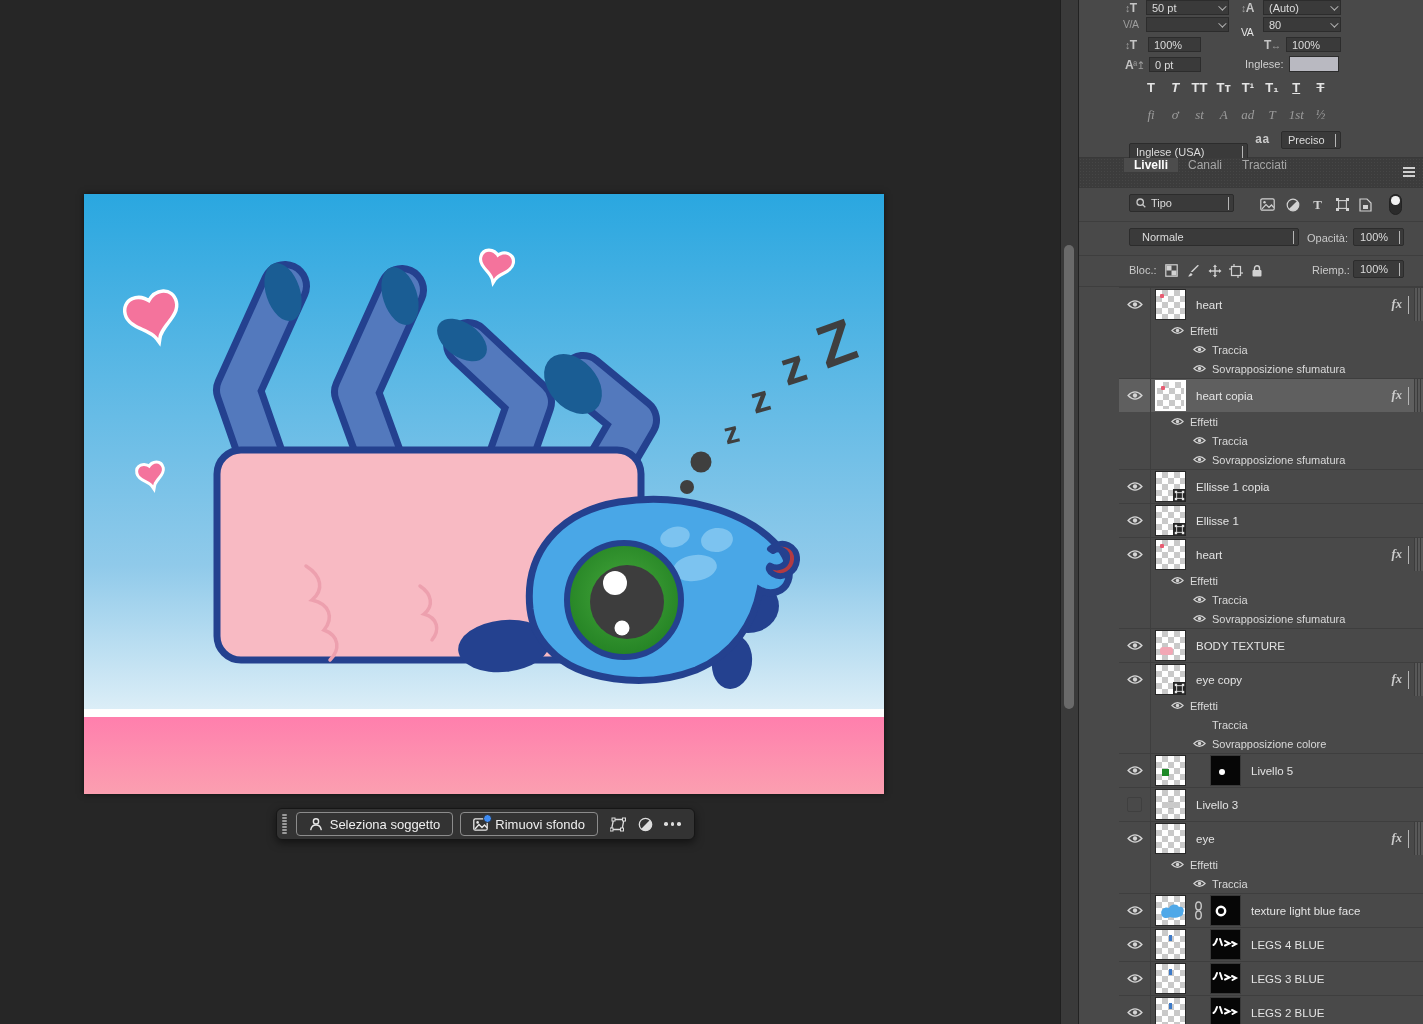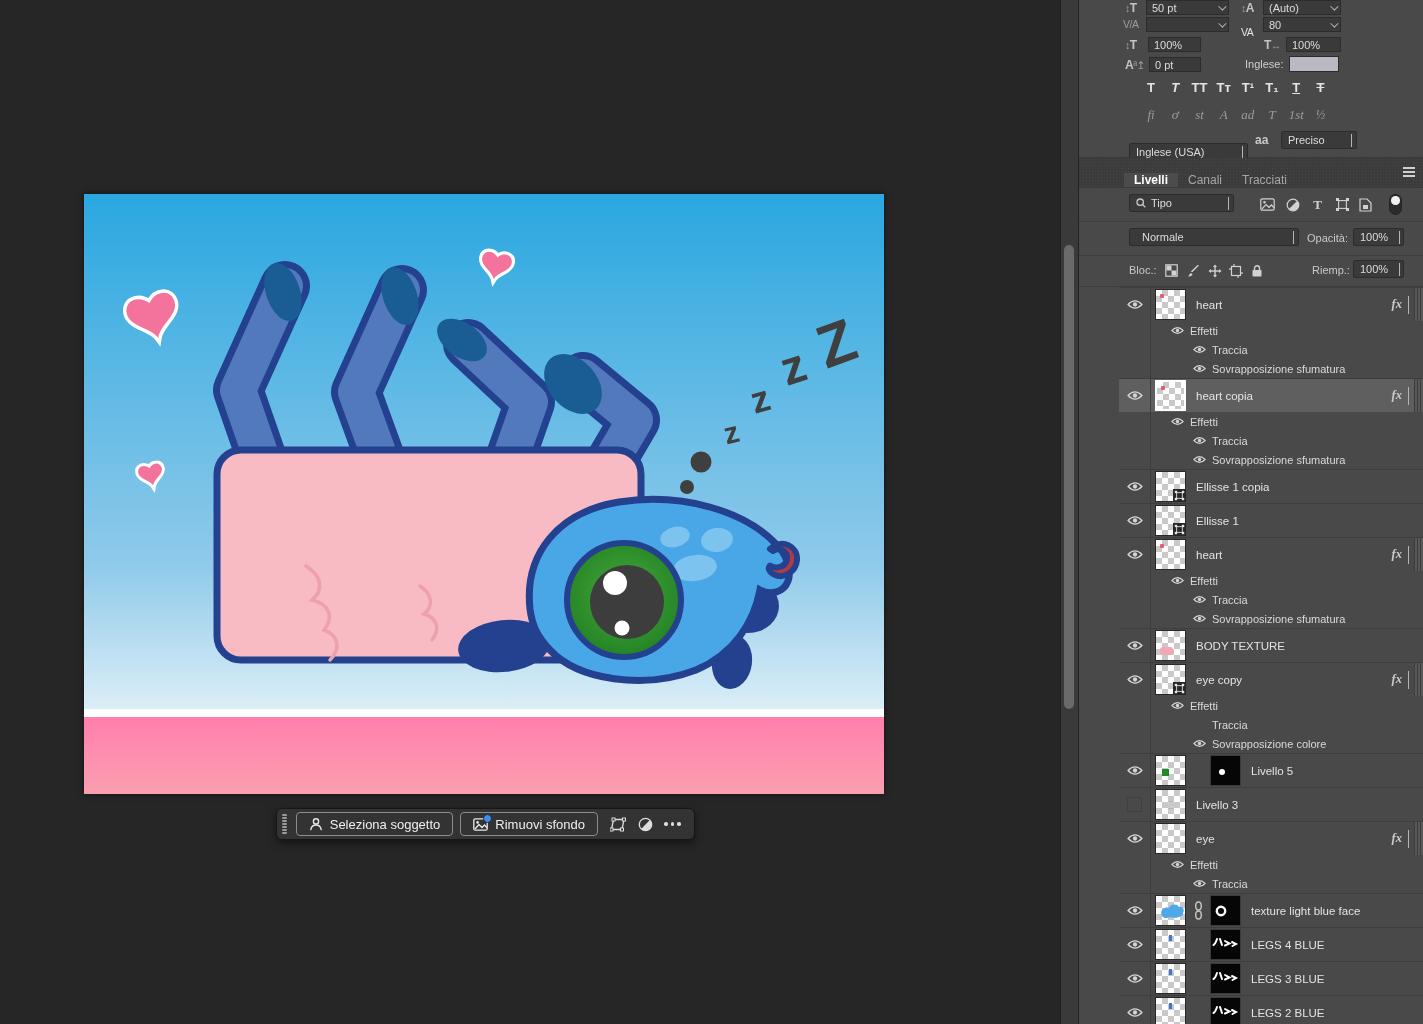--- a/index.html
+++ b/index.html
@@ -53,21 +53,21 @@
   .stg-strikethrough span{text-decoration:line-through;}
   .otg{background:none;border:none;color:#9c9c9c;font:italic 400 13px "Liberation Serif",serif;width:24.2px;padding:0;cursor:pointer;}
   .dd{position:absolute;height:18px;background:#3a3a3a;border:1px solid #2c2c2c;border-radius:2px;display:flex;align-items:center;
     box-sizing:border-box;padding:0 4px 0 6px;font-size:11px;color:#dcdcdc;cursor:pointer;}
   .dd .chev{margin-left:auto;}
   .aa-ico{position:absolute;color:#c9c9c9;font:600 12px "Liberation Sans",sans-serif;}
 
   
   .tabbar{position:relative;height:29px;background:#3c3c3c;
     background-image:radial-gradient(circle,#464646 .8px,transparent .9px);background-size:3px 3px;
-    display:flex;align-items:flex-end;padding-left:45px;border-bottom:1px solid #3a3a3a;}
+    display:flex;align-items:flex-start;padding-left:45px;border-bottom:1px solid #3a3a3a;}
   .tab{display:flex;align-items:center;padding:0 10px;font-size:12px;color:#a6a6a6;cursor:pointer;}
   .tab.active{background:#4c4c4c;color:#ffffff;font-weight:700;}
   .burger{position:absolute;right:8px;top:9px;width:12px;height:10px;cursor:pointer;
     background:linear-gradient(#cfcfcf 0 1.5px,transparent 1.5px 4px,#cfcfcf 4px 5.5px,transparent 5.5px 8px,#cfcfcf 8px 9.5px,transparent 9.5px);}
 
   
   .prow{position:relative;height:33px;border-bottom:1px solid #3e3e3e;}
   .prow .dd{top:6px;}
   .picon{position:absolute;top:8px;width:17px;height:17px;display:flex;align-items:center;justify-content:center;color:#d2d2d2;cursor:pointer;}
   .toggle{position:absolute;width:13px;height:21px;border-radius:7px;background:#2b2b2b;border:1px solid #232323;box-sizing:border-box;cursor:pointer;}
@@ -311,22 +311,22 @@
           <button class="otg otg-stylistic-alternates"><span>ad</span></button>
           <button class="otg otg-titling-alternates"><span>T</span></button>
           <button class="otg otg-ordinals"><span>1st</span></button>
           <button class="otg otg-fractions"><span>½</span></button>
         </div>
 
       <div class="dd" style="left:50px;top:131px;width:119px;margin-top:12px;">
         <span>Inglese (USA)</span>
           <span class="chev"></span>
       </div>
-      <span class="aa-ico" style="left:176px;top:133px;">aa</span>
-      <div class="dd" style="left:202px;top:131px;width:76px;">
+      <span class="aa-ico" style="left:176px;top:133px;font-family:Liberation Mono, monospace;">aa</span>
+      <div class="dd" style="left:202px;top:131px;width:60px;">
         <span>Preciso</span>
           <span class="chev"></span>
       </div>
     </div>
 
     <div class="tabbar">
       <div id="tabs" style="display:flex;align-items:stretch;">
           <div class="tab active">Livelli</div>
           <div class="tab">Canali</div>
           <div class="tab">Tracciati</div>

